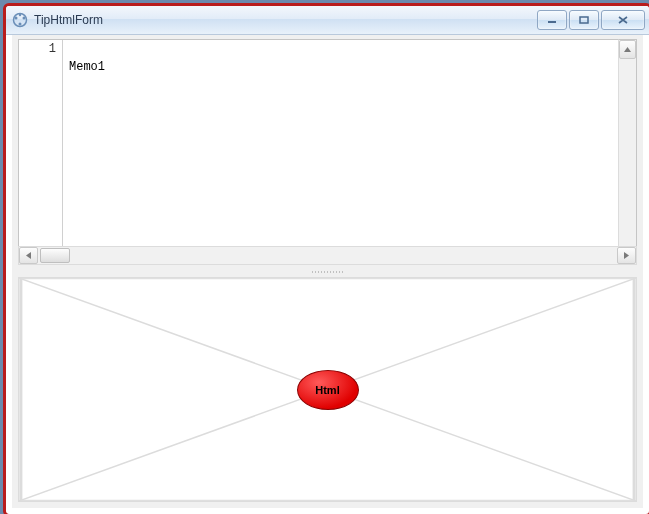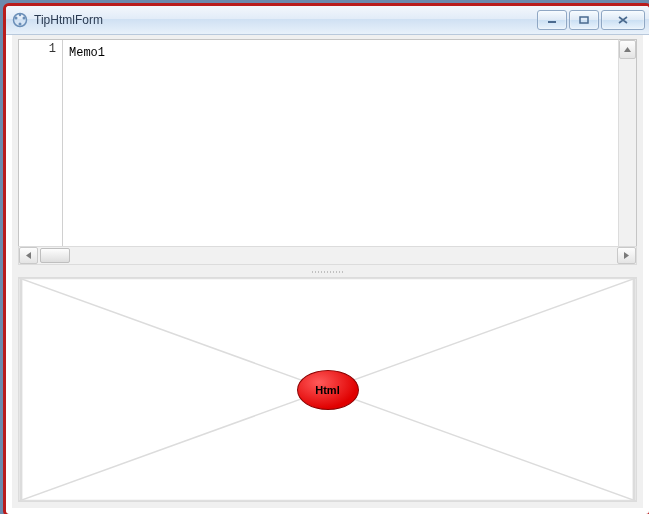--- a/index.html
+++ b/index.html
@@ -102,21 +102,21 @@
     text-align: right;
     padding-right: 6px;
     box-sizing: border-box;
   }
   .memo-body {
     flex: 1;
     position: relative;
     font-family: "Courier New", monospace;
     font-size: 12px;
     color: #000;
-    padding: 6px 6px;
+    padding: 20px 6px;
     overflow: hidden;
   }
   .memo-vscroll {
     position: absolute;
     right: 0; top: 0; bottom: 18px;
     width: 17px;
     background: #f1f1f1;
     border-left: 1px solid #dcdcdc;
     border-top: 1px solid #c5c5c5;
     border-right: 1px solid #c5c5c5;

